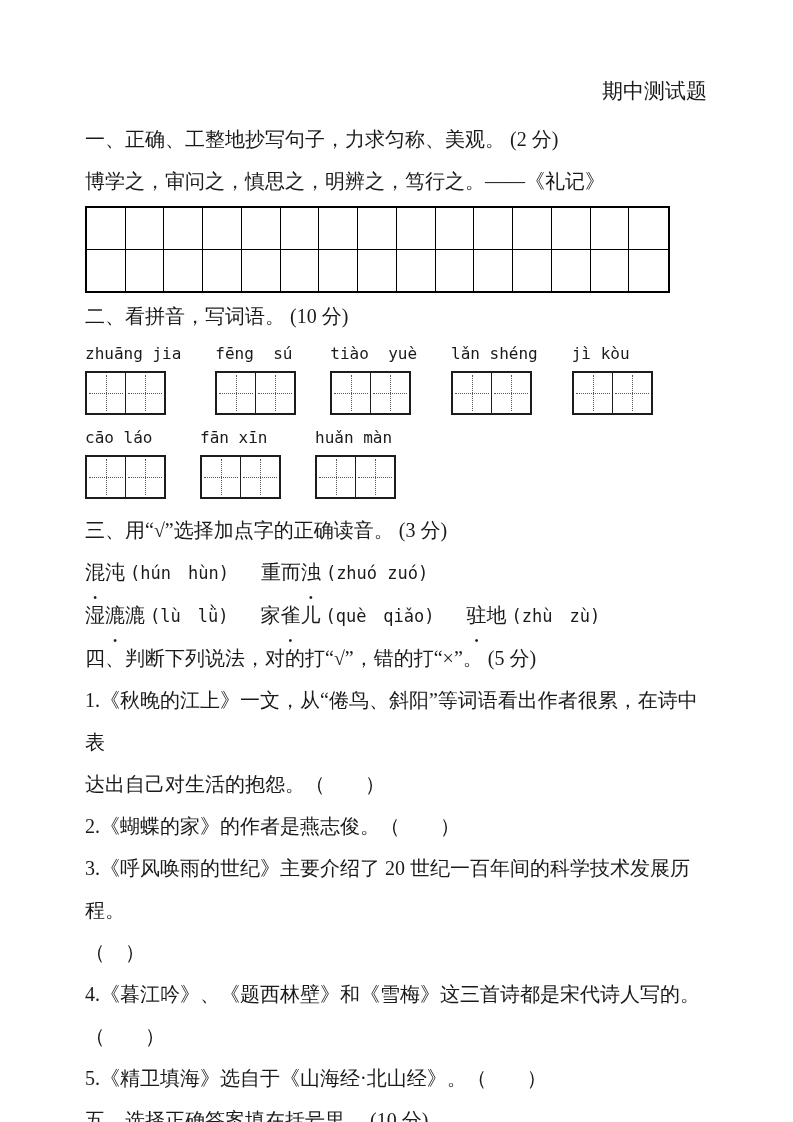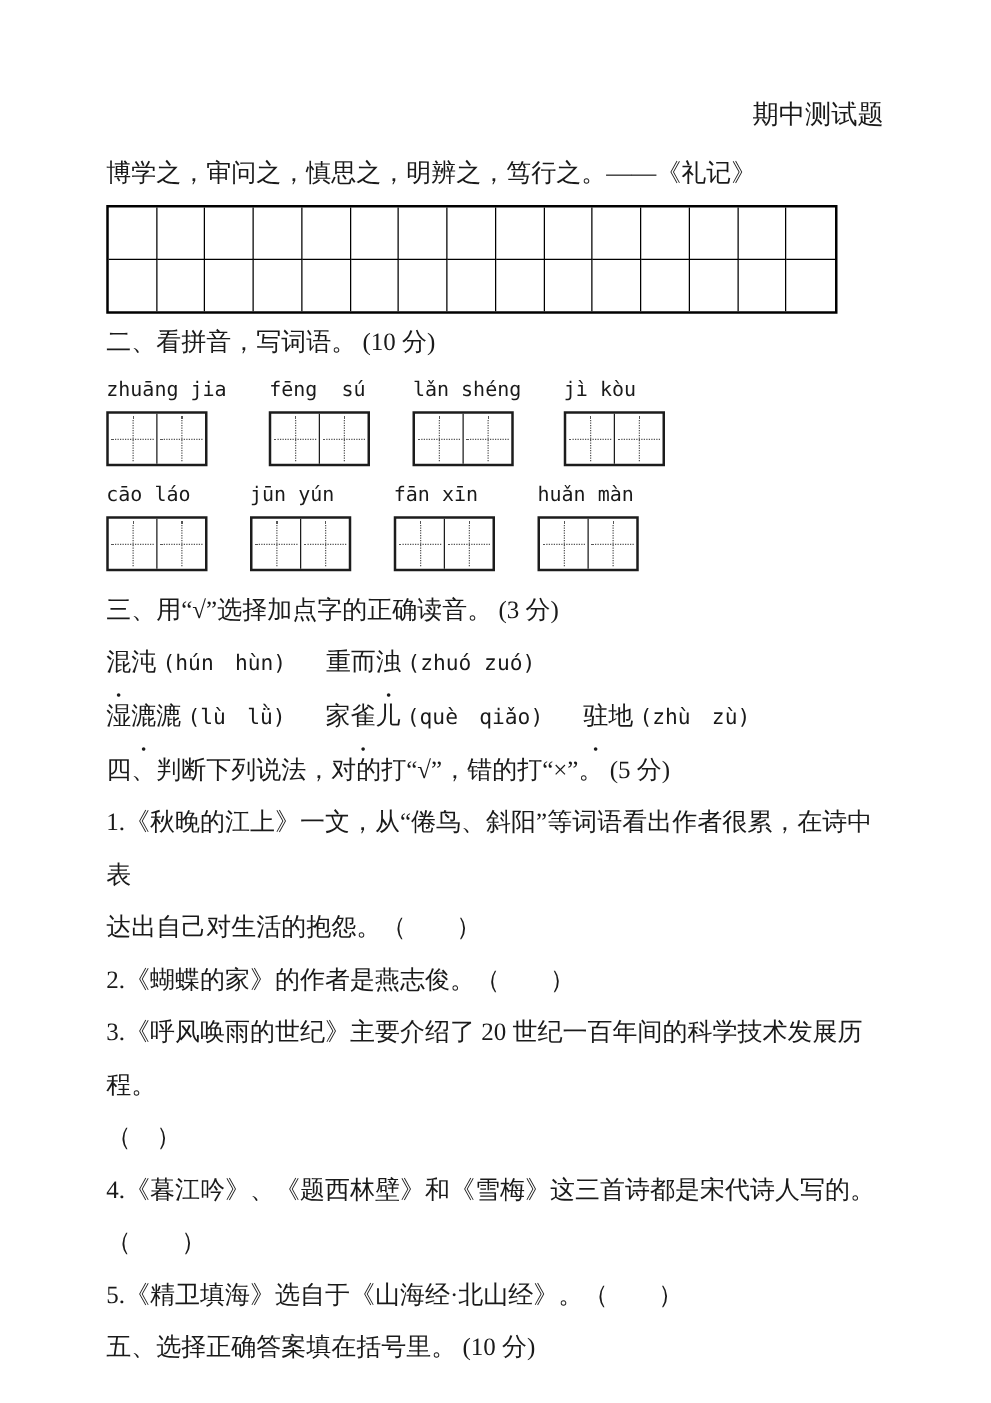--- a/index.html
+++ b/index.html
@@ -68,20 +68,21 @@
     white-space: pre;
   }
 </style>
 </head>
 <body>
 
 <div class="page">
 
   <div class="title">期中测试题</div>
 
+  <div class="tline">一、正确、工整地抄写句子，力求匀称、美观。 (2 分)</div>
   <div class="tline">博学之，审问之，慎思之，明辨之，笃行之。——《礼记》</div>
   <div class="copy-grid" style="grid-template-columns: repeat(15, 1fr);">
       <div class="copy-cell"></div>
       <div class="copy-cell"></div>
       <div class="copy-cell"></div>
       <div class="copy-cell"></div>
       <div class="copy-cell"></div>
       <div class="copy-cell"></div>
       <div class="copy-cell"></div>
       <div class="copy-cell"></div>
@@ -131,20 +132,33 @@
             <div class="tian-v"></div>
             <div class="tian-h"></div>
           </div>
           <div class="tian-cell">
             <div class="tian-v"></div>
             <div class="tian-h"></div>
           </div>
         </div>
       </div>
       <div class="pinyin-item">
+        <div class="pinyin-label">tiào  yuè</div>
+        <div class="tian-box">
+          <div class="tian-cell">
+            <div class="tian-v"></div>
+            <div class="tian-h"></div>
+          </div>
+          <div class="tian-cell">
+            <div class="tian-v"></div>
+            <div class="tian-h"></div>
+          </div>
+        </div>
+      </div>
+      <div class="pinyin-item">
         <div class="pinyin-label">lǎn shéng</div>
         <div class="tian-box">
           <div class="tian-cell">
             <div class="tian-v"></div>
             <div class="tian-h"></div>
           </div>
           <div class="tian-cell">
             <div class="tian-v"></div>
             <div class="tian-h"></div>
           </div>
@@ -160,33 +174,20 @@
           <div class="tian-cell">
             <div class="tian-v"></div>
             <div class="tian-h"></div>
           </div>
         </div>
       </div>
     </div>
   <div class="pinyin-row">
       <div class="pinyin-item">
         <div class="pinyin-label">cāo láo</div>
-        <div class="tian-box">
-          <div class="tian-cell">
-            <div class="tian-v"></div>
-            <div class="tian-h"></div>
-          </div>
-          <div class="tian-cell">
-            <div class="tian-v"></div>
-            <div class="tian-h"></div>
-          </div>
-        </div>
-      </div>
-      <div class="pinyin-item">
-        <div class="pinyin-label">jūn yún</div>
         <div class="tian-box">
           <div class="tian-cell">
             <div class="tian-v"></div>
             <div class="tian-h"></div>
           </div>
           <div class="tian-cell">
             <div class="tian-v"></div>
             <div class="tian-h"></div>
           </div>
         </div>

